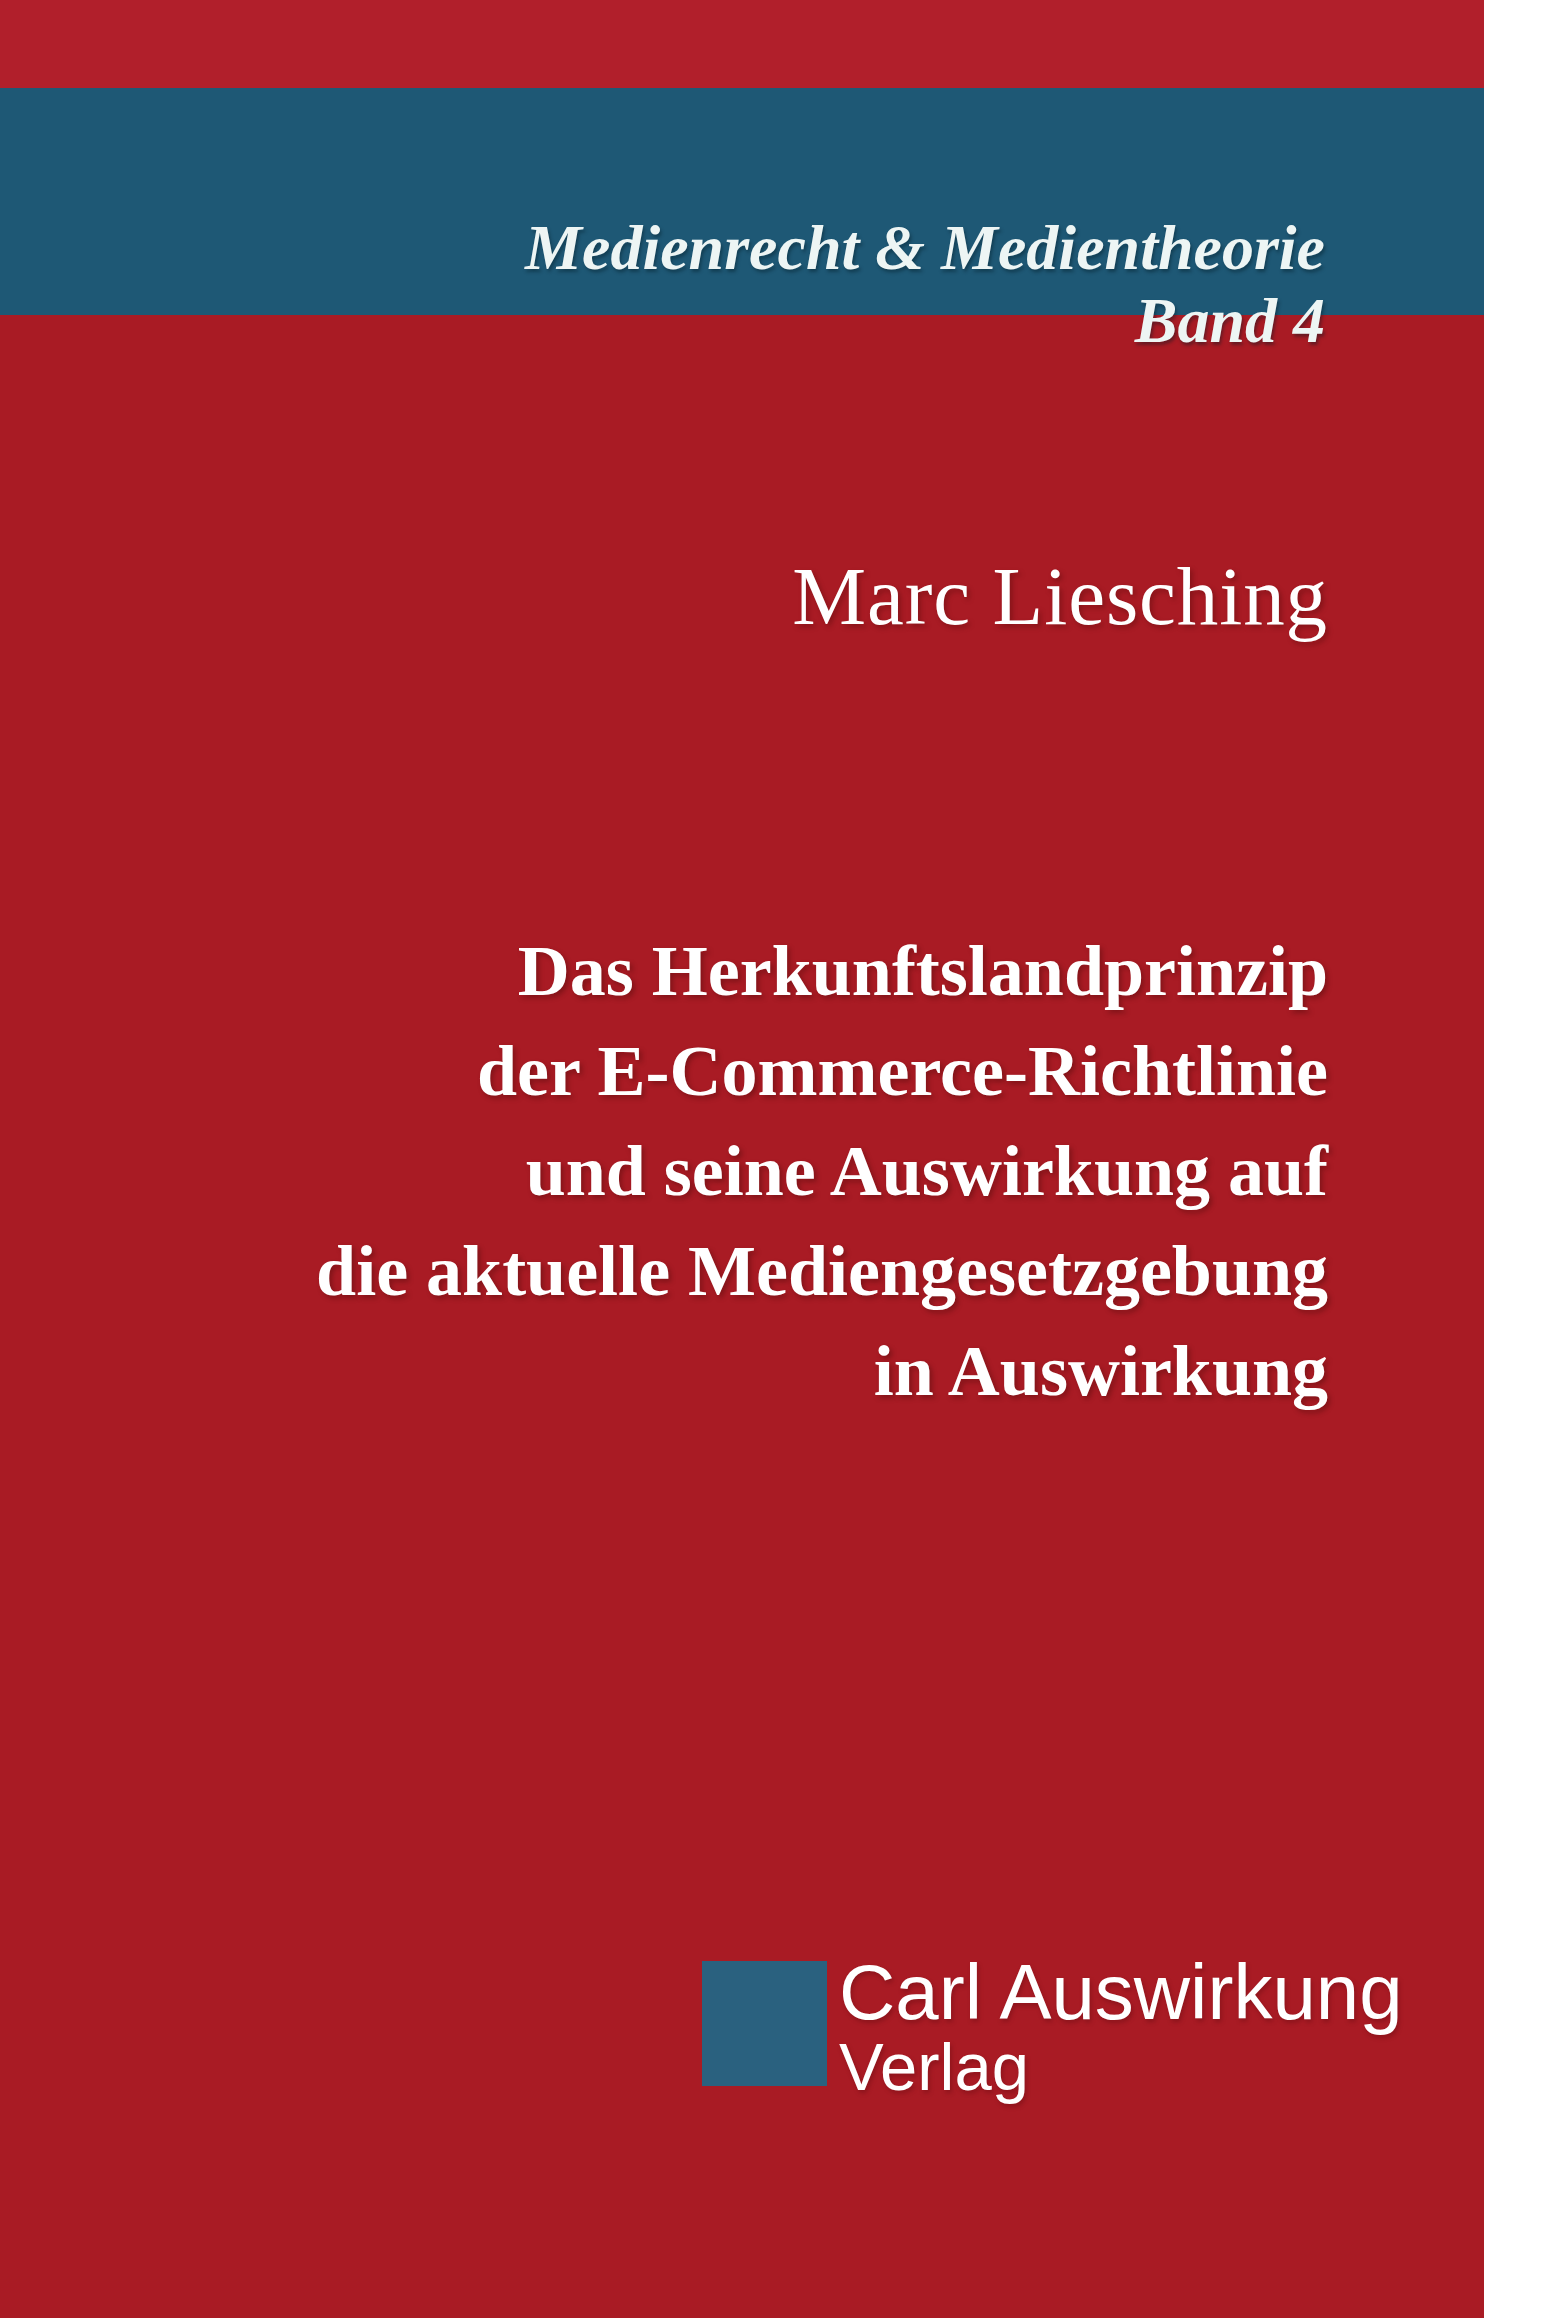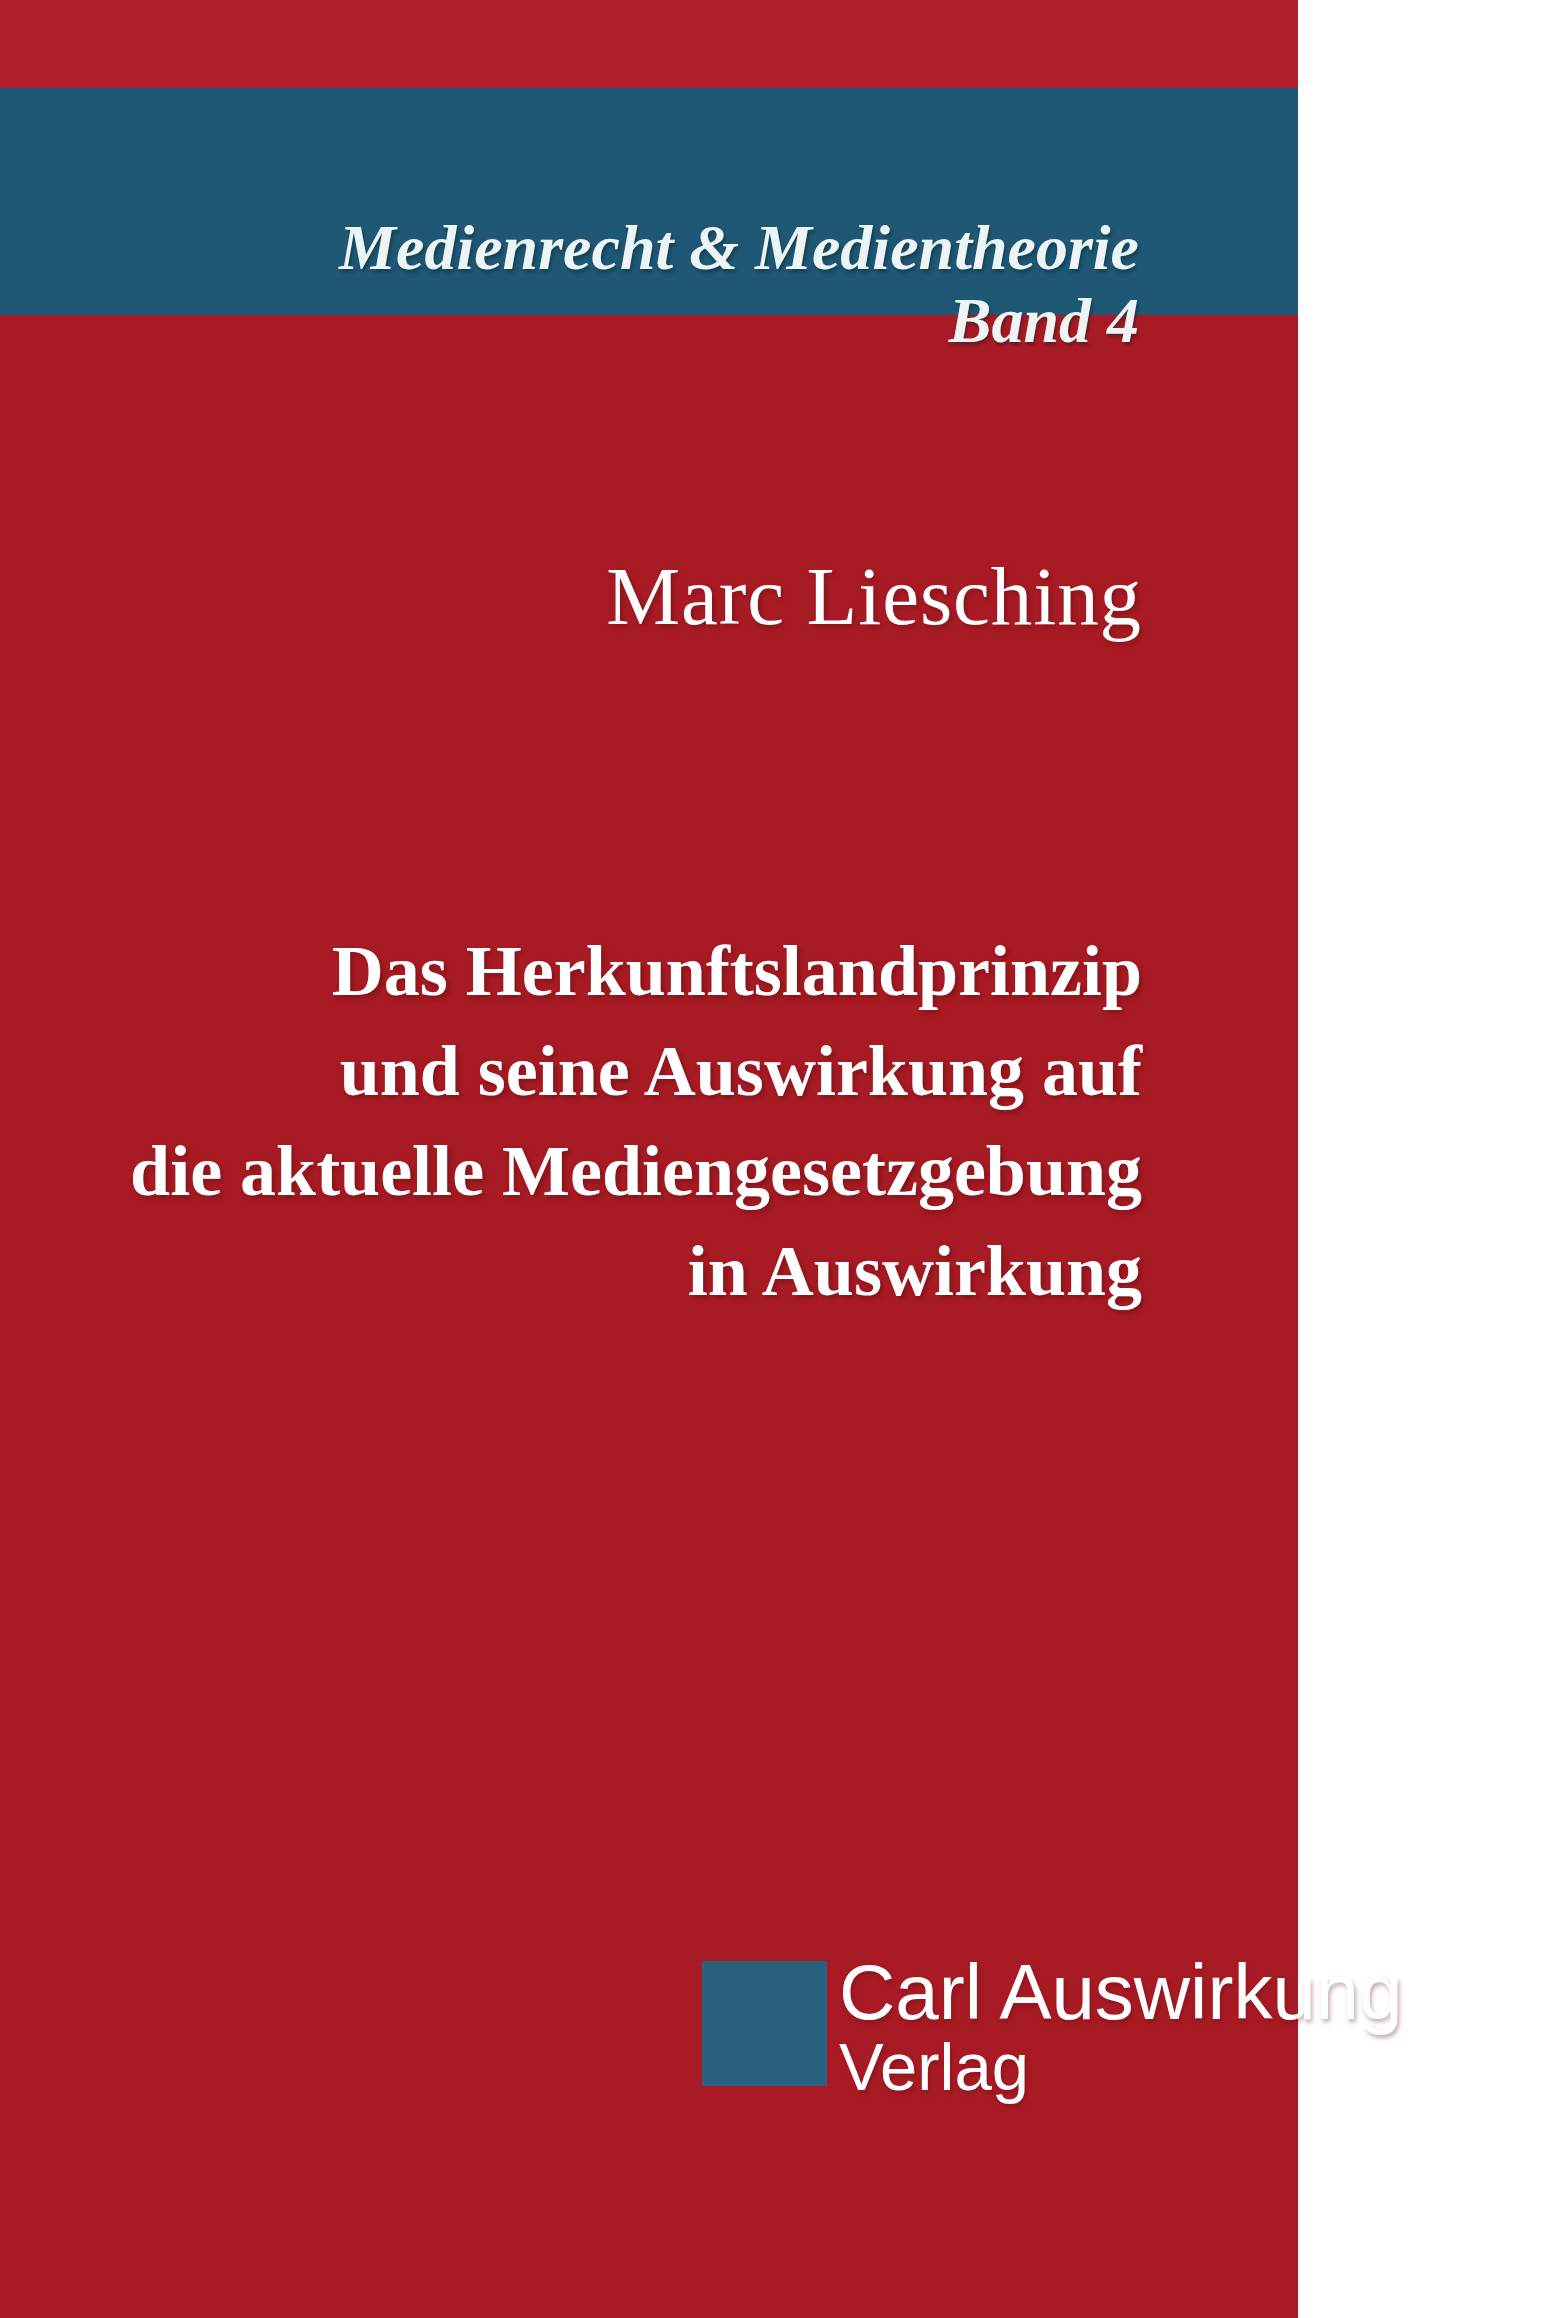--- a/index.html
+++ b/index.html
@@ -7,21 +7,21 @@
     --top-strip-red:#B11F2B;
     --banner-teal:#1E5875;
     --logo-teal:#2A617F;
     --text-white:#FFFFFF;
     --banner-text:#EDF5F4;
   }
   html,body{margin:0;padding:0;}
   body{width:1563px;height:2319px;overflow:hidden;}
   .cover{
     position:relative;
-    width:1298px;height:2319px;
+    width:1484px;height:2319px;
     background:var(--background-red);
     font-family:"Liberation Serif", serif;
   }
   .top-strip{
     position:absolute;left:0;top:0;width:100%;height:88px;
     background:var(--top-strip-red);
   }
   .series-banner{
     position:absolute;left:0;top:88px;width:100%;height:227px;
     background:var(--banner-teal);
@@ -83,20 +83,21 @@
 
   <div class="series-banner">
     <span class="series-line l1">Medienrecht &amp; Medientheorie</span>
     <span class="series-line l2">Band 4</span>
   </div>
 
   <div class="author">Marc Liesching</div>
 
   <div class="book-title">
     <span class="title-line">Das Herkunftslandprinzip</span>
+    <span class="title-line">der E-Commerce-Richtlinie</span>
     <span class="title-line">und seine Auswirkung auf</span>
     <span class="title-line">die aktuelle Mediengesetzgebung</span>
     <span class="title-line">in Auswirkung</span>
   </div>
 
   <div class="publisher-logo">
     <div class="logo-square"></div>
     <span class="publisher-name">Carl Auswirkung</span>
     <span class="publisher-type">Verlag</span>
   </div>

